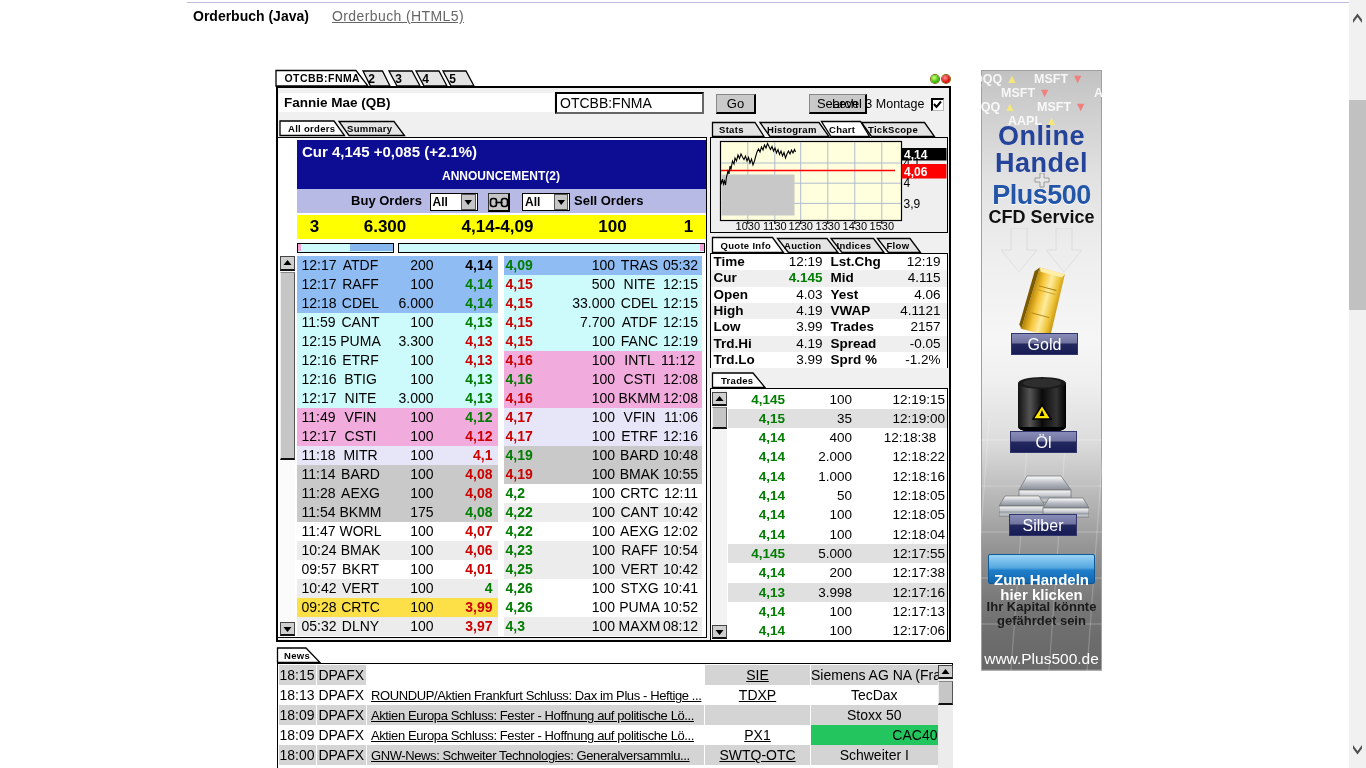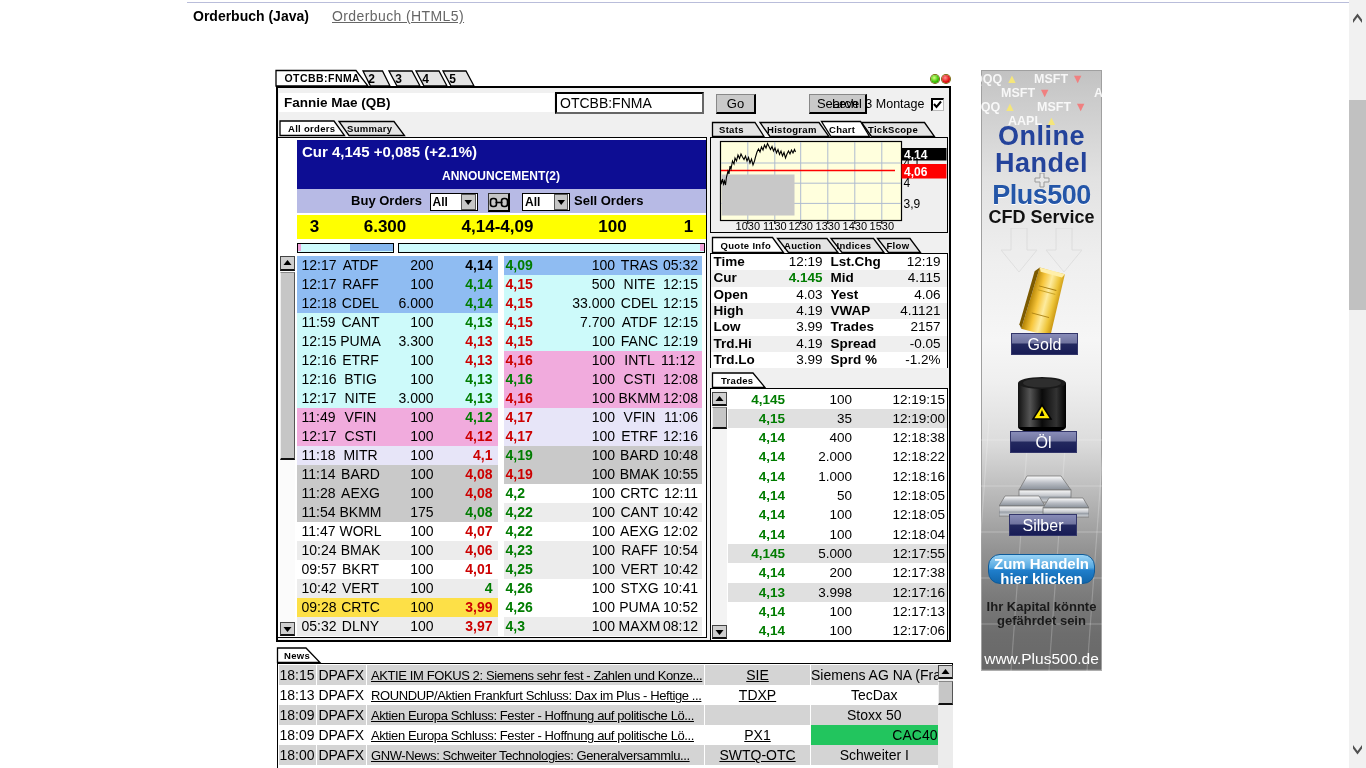--- a/index.html
+++ b/index.html
@@ -448,21 +448,21 @@
       <span class="cell" style="right:2px;width:70px;text-align:right">12:19:15</span>
     </div>
 <div class="a" style="left:728px;top:408.8px;width:219px;height:19.3px;background:#e0e0e0;font:13.5px/19.3px 'Liberation Sans'">
       <span class="cell b g" style="left:0;width:57px;text-align:right">4,15</span>
       <span class="cell" style="right:95px;width:70px;text-align:right">35</span>
       <span class="cell" style="right:2px;width:70px;text-align:right">12:19:00</span>
     </div>
 <div class="a" style="left:728px;top:428.1px;width:219px;height:19.3px;background:#ffffff;font:13.5px/19.3px 'Liberation Sans'">
       <span class="cell b g" style="left:0;width:57px;text-align:right">4,14</span>
       <span class="cell" style="right:95px;width:70px;text-align:right">400</span>
-      <span class="cell" style="right:2px;width:70px;text-align:right">12:18:38</span>
+      <span class="cell" style="right:2px;width:70px;text-align:center">12:18:38</span>
     </div>
 <div class="a" style="left:728px;top:447.4px;width:219px;height:19.3px;background:#ffffff;font:13.5px/19.3px 'Liberation Sans'">
       <span class="cell b g" style="left:0;width:57px;text-align:right">4,14</span>
       <span class="cell" style="right:95px;width:70px;text-align:right">2.000</span>
       <span class="cell" style="right:2px;width:70px;text-align:right">12:18:22</span>
     </div>
 <div class="a" style="left:728px;top:466.7px;width:219px;height:19.3px;background:#ffffff;font:13.5px/19.3px 'Liberation Sans'">
       <span class="cell b g" style="left:0;width:57px;text-align:right">4,14</span>
       <span class="cell" style="right:95px;width:70px;text-align:right">1.000</span>
       <span class="cell" style="right:2px;width:70px;text-align:right">12:18:16</span>
@@ -518,21 +518,20 @@
       <path d="M3.5 5 L11.5 5 L7.5 10 Z" fill="#000"></path>
     </svg>
 <svg class="a" style="left:273px;top:645px" width="70" height="19">
 <polygon points="4.5,17.5 4.5,3 33,3 47,17.5" fill="#ffffff" stroke="#000" stroke-width="1.3"></polygon>
 <text x="11" y="14" font-family="Liberation Sans" font-size="9.5" font-weight="bold" letter-spacing="0.3">News</text>
 </svg>
 <div class="a" style="left:277px;top:663px;width:675.5px;height:105px;background:#fff;border:1.5px solid #000;border-bottom:none"></div>
 <div class="a" style="left:278.5px;top:665px;width:659px;height:20px;font:14px/20px 'Liberation Sans'">
       <span class="cell" style="left:0;width:37px;text-align:center;background:#d4d4d4">18:15</span>
       <span class="cell" style="left:38px;width:49.5px;text-align:center;background:#d4d4d4">DPAFX</span>
-      <span class="cell" style="left:88.5px;width:337px;background:#d4d4d4;overflow:hidden"><span style="text-decoration:underline;padding-left:4px;font-size:13px;letter-spacing:-0.4px">AKTIE IM FOKUS 2: Siemens sehr fest - Zahlen und Konze...</span></span>
       <span class="cell" style="left:426.5px;width:105px;text-align:center;background:#d4d4d4"><span style="text-decoration:underline">SIE</span></span>
       <span class="cell" style="left:532.5px;width:126.5px;text-align:center;background:#d4d4d4;overflow:hidden">Siemens AG NA (Frank</span>
     </div>
 <div class="a" style="left:278.5px;top:685px;width:659px;height:20px;font:14px/20px 'Liberation Sans'">
       <span class="cell" style="left:0;width:37px;text-align:center;background:#ffffff">18:13</span>
       <span class="cell" style="left:38px;width:49.5px;text-align:center;background:#ffffff">DPAFX</span>
       <span class="cell" style="left:88.5px;width:337px;background:#ffffff;overflow:hidden"><span style="text-decoration:underline;padding-left:4px;font-size:13px;letter-spacing:-0.4px">ROUNDUP/Aktien Frankfurt Schluss: Dax im Plus - Heftige ...</span></span>
       <span class="cell" style="left:426.5px;width:105px;text-align:center;background:#ffffff"><span style="text-decoration:underline">TDXP</span></span>
       <span class="cell" style="left:532.5px;width:126.5px;text-align:center;background:#ffffff;overflow:hidden">TecDax</span>
     </div>
@@ -649,16 +648,16 @@
           </linearGradient>
         </defs>
         <polygon points="28,6 62,6 72,20 20,20" fill="url(#ag2)" stroke="#777" stroke-width="0.8"></polygon>
         <rect x="20" y="20" width="52" height="12" fill="url(#ag)" stroke="#777" stroke-width="0.8"></rect>
         <polygon points="6,26 40,26 46,36 0,36" fill="url(#ag2)" stroke="#777" stroke-width="0.8"></polygon>
         <rect x="0" y="36" width="46" height="10" fill="url(#ag)" stroke="#777" stroke-width="0.8"></rect>
         <polygon points="50,28 84,28 90,38 44,38" fill="url(#ag2)" stroke="#777" stroke-width="0.8"></polygon>
         <rect x="44" y="38" width="46" height="9" fill="url(#ag)" stroke="#777" stroke-width="0.8"></rect>
       </svg>
 <div class="a" style="left:28px;top:443.5px;width:68px;height:22px;font:16px/22px 'Liberation Sans';background:linear-gradient(180deg,#888cb8 0%,#70749f 45%,#23295f 50%,#181c56 100%);color:#fff;text-align:center;border:1px solid #33366a;">Silber</div>
-<div class="a" style="left:7px;top:484px;width:107px;height:30px;border-radius:12px;background:linear-gradient(180deg,#9ad4f6 0%,#55a8e0 45%,#1f7ecb 55%,#1266ab 100%);border:1px solid #0e5a98;color:#fff;text-align:center;font:bold 15px/15px 'Liberation Sans';padding-top:1px">Zum Handeln<br>hier klicken</div>
+<div class="a" style="left:7px;top:484px;width:107px;height:30px;border-radius:2px;background:linear-gradient(180deg,#9ad4f6 0%,#55a8e0 45%,#1f7ecb 55%,#1266ab 100%);border:1px solid #0e5a98;color:#fff;text-align:center;font:bold 15px/15px 'Liberation Sans';padding-top:17px">Zum Handeln<br>hier klicken</div>
 <div class="a" style="left:0;top:530px;width:121px;text-align:center;font:bold 13px/14px 'Liberation Sans';color:#1a1a1a">Ihr Kapital könnte<br>gefährdet sein</div>
 <div class="a" style="left:0;top:580px;width:121px;text-align:center;font:15.5px/18px 'Liberation Sans';color:#fff">www.Plus500.de</div>
 </div>
 </div>
 </body></html>

